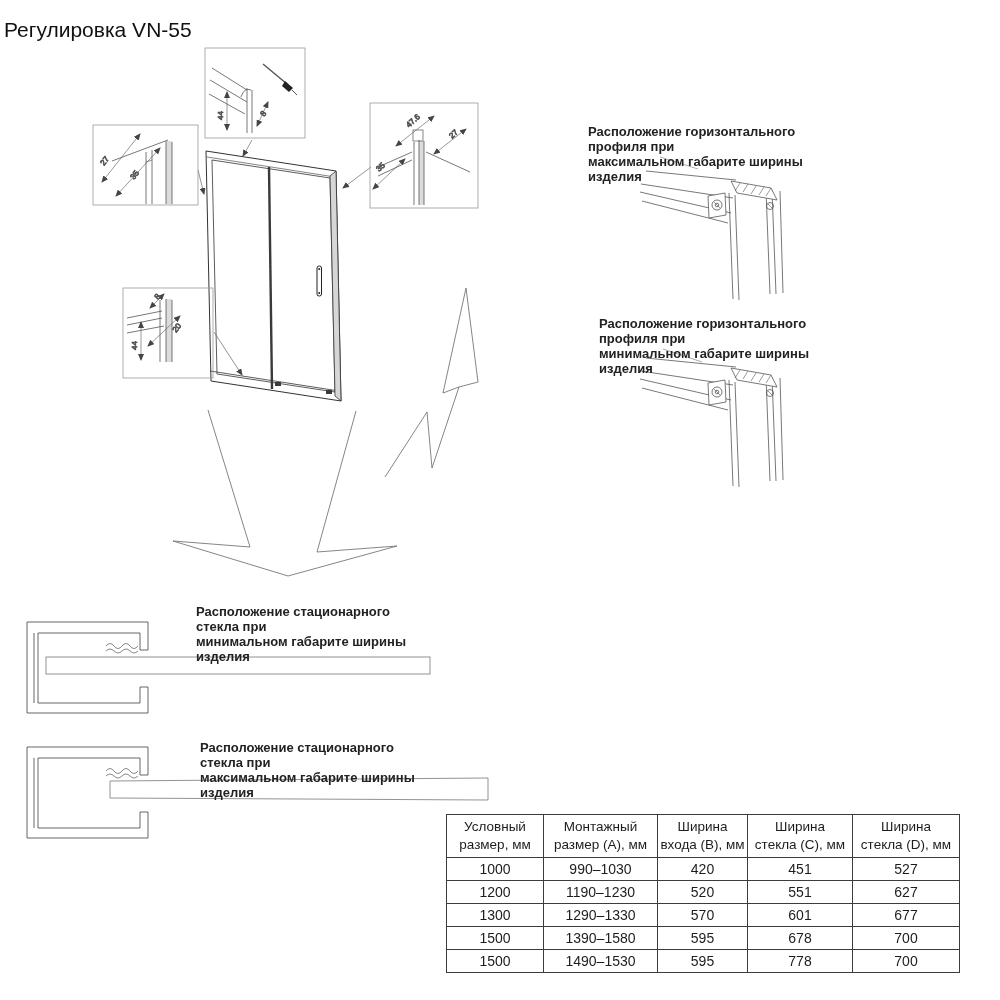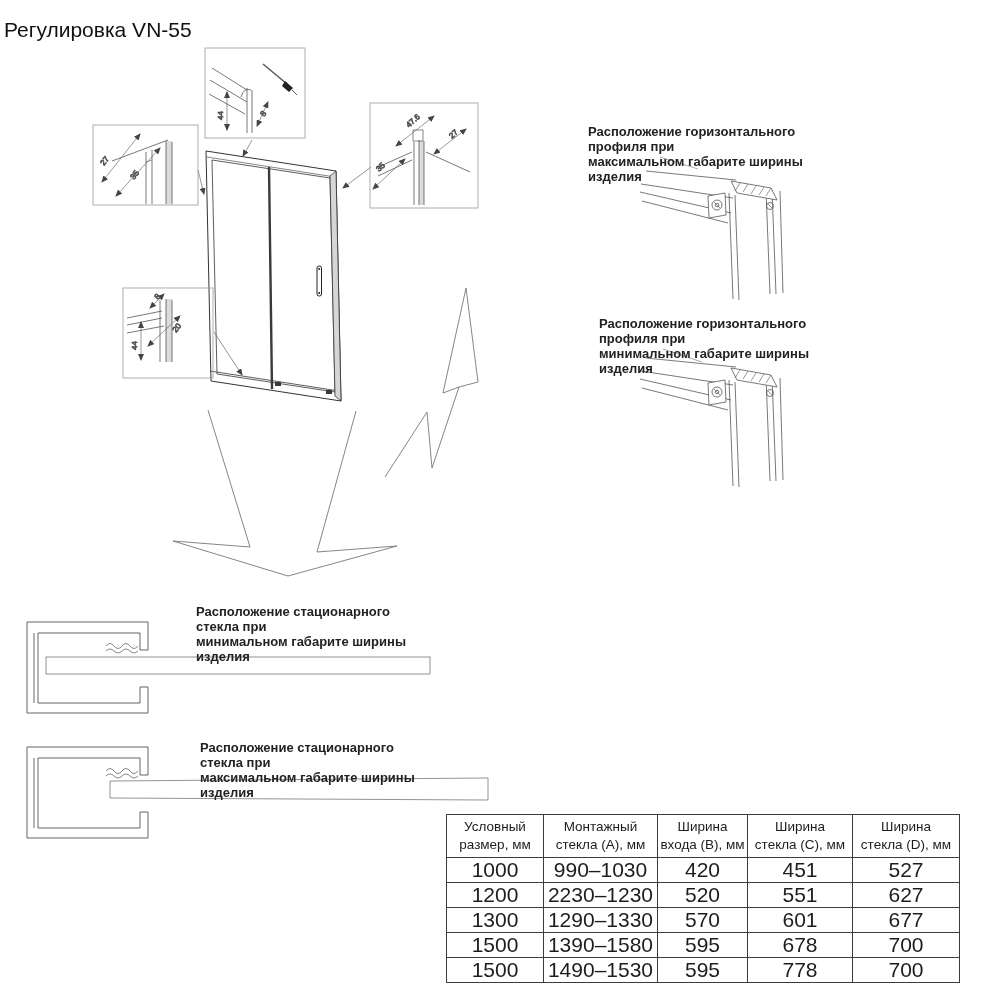--- a/index.html
+++ b/index.html
@@ -24,21 +24,21 @@
     border-collapse:collapse;background:#fff;table-layout:fixed;
   }
   table.sizes th, table.sizes td{
     border:1px solid #3c3c3c;text-align:center;vertical-align:middle;
     padding:0 2px;color:#1d1d1d;
   }
   table.sizes th{
     font-size:13.5px;font-weight:400;height:42px;line-height:1.3;white-space:pre-line;border-radius:9px;
   }
   table.sizes td{
-    font-size:21px;font-weight:400;height:22px;
+    font-size:14px;font-weight:400;height:22px;
   }
 </style>
 </head>
 <body>
 
 <div class="abs page-title">Регулировка VN-55</div>
 
 <svg class="abs" style="left:0;top:0" width="1000" height="1000" viewBox="0 0 1000 1000">
   <defs>
     <marker id="ah" markerWidth="7" markerHeight="6" refX="6" refY="3" orient="auto" markerUnits="userSpaceOnUse">
@@ -220,40 +220,40 @@
       <col style="width:114px">
       <col style="width:90px">
       <col style="width:105px">
       <col style="width:107px">
   </colgroup>
   <thead>
     <tr>
         <th>Условный
 размер, мм</th>
         <th>Монтажный
-стекла (A), мм</th>
+размер (A), мм</th>
         <th>Ширина
 входа (B), мм</th>
         <th>Ширина
 стекла (C), мм</th>
         <th>Ширина
 стекла (D), мм</th>
       </tr>
   </thead>
   <tbody>
       <tr>
         <td>1000</td>
         <td>990–1030</td>
         <td>420</td>
         <td>451</td>
         <td>527</td>
       </tr>
       <tr>
         <td>1200</td>
-        <td>2230–1230</td>
+        <td>1190–1230</td>
         <td>520</td>
         <td>551</td>
         <td>627</td>
       </tr>
       <tr>
         <td>1300</td>
         <td>1290–1330</td>
         <td>570</td>
         <td>601</td>
         <td>677</td>

